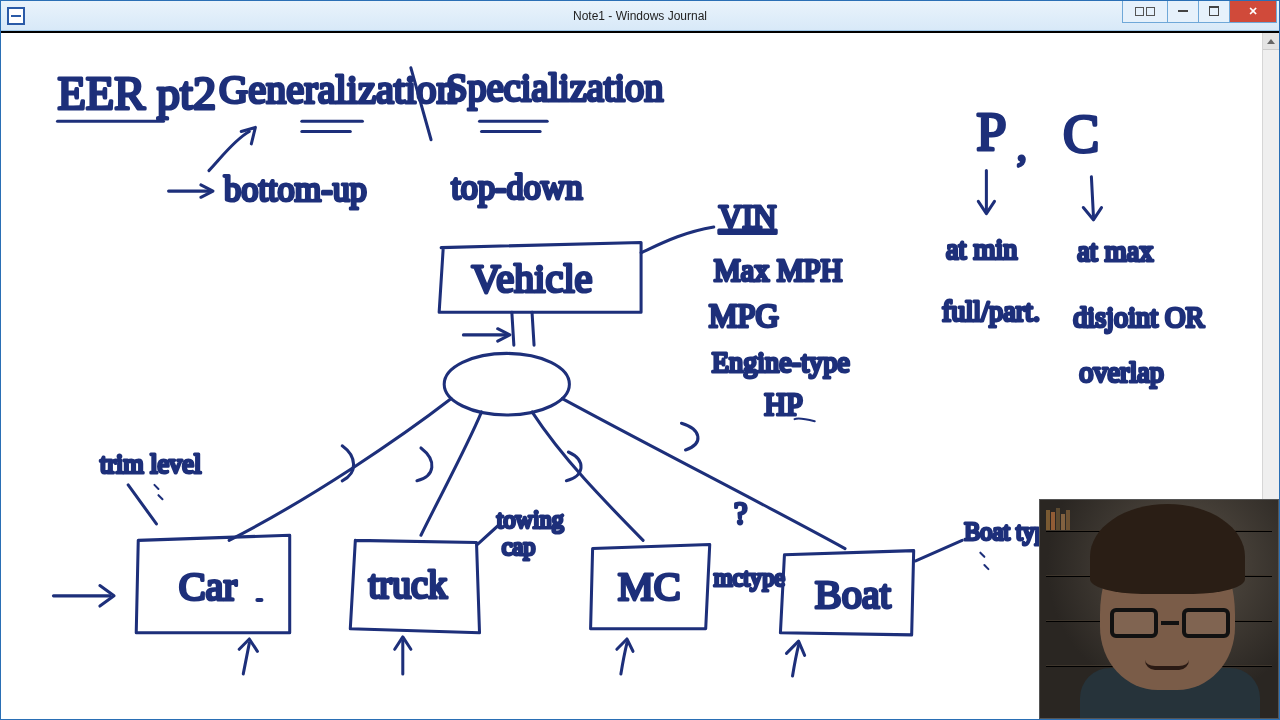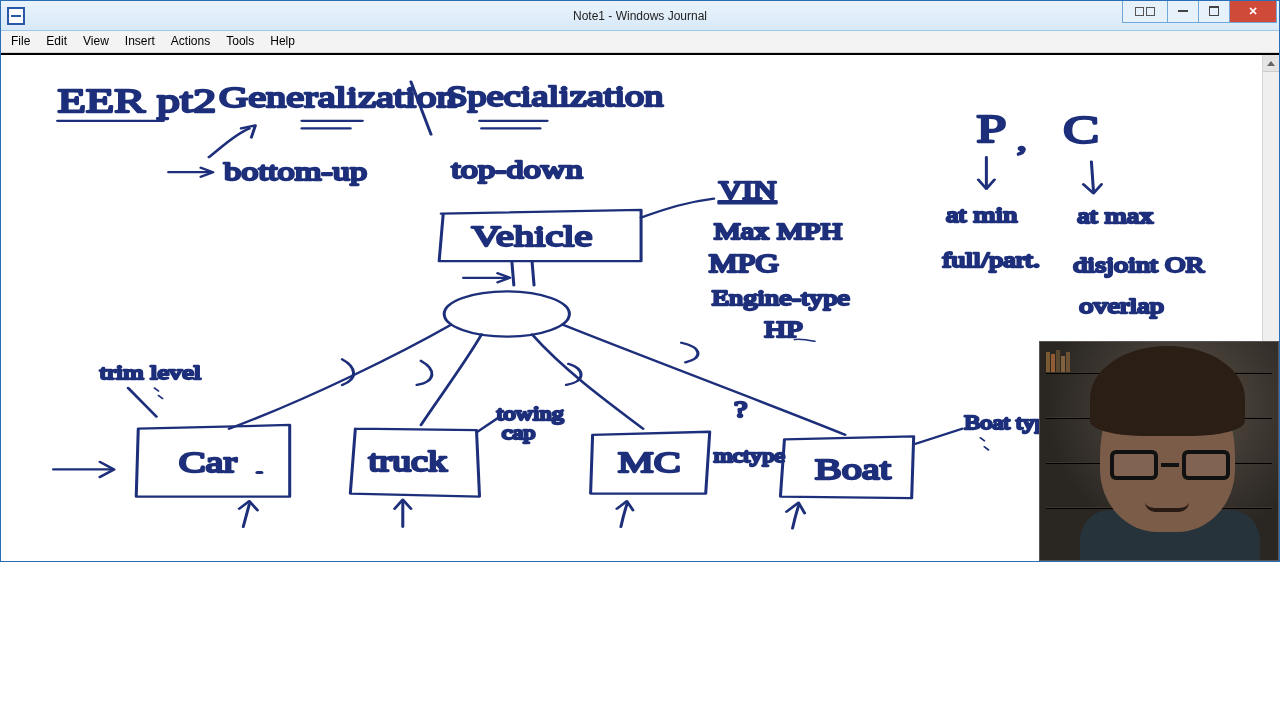--- a/index.html
+++ b/index.html
@@ -1,20 +1,20 @@
 <!DOCTYPE html>
 <html><head>
 <meta charset="utf-8">
 <style>
 * { box-sizing: border-box; margin: 0; padding: 0; }
 html, body { width: 1280px; height: 720px; overflow: hidden; font-family: "Segoe UI", Tahoma, sans-serif; }
 
 
 .window {
-  width: 1280px; height: 562px;
+  width: 1280px; height: 720px;
   display: flex; flex-direction: column;
   background: #0c4a6e;
   border: 1px solid #2a6fb5;
 }
 .titlebar {
   height: 30px;
   background: linear-gradient(#e9f3fb, #d8e9f8);
   border-bottom: 1px solid #9ec8ea;
   display: flex; align-items: center;
   position: relative;
@@ -164,29 +164,20 @@
         </div>
       <div class="btn max">
           <span class="sq"></span>
         </div>
       <div class="btn close">
           <span class="x">✕</span>
         </div>
     </div>
   </div>
 
-  <div class="menubar">
-    <div class="item">File</div>
-    <div class="item">Edit</div>
-    <div class="item">View</div>
-    <div class="item">Insert</div>
-    <div class="item">Actions</div>
-    <div class="item">Tools</div>
-    <div class="item">Help</div>
-  </div>
 
   <div class="client">
 
     <div class="ink-canvas">
       <svg viewBox="0 0 1240 660" preserveAspectRatio="none">
 
         <g fill="none" stroke="#1d2f7a" stroke-width="3" stroke-linecap="round" stroke-linejoin="round">
 
           <text x="50" y="70" font-size="46">EER pt2</text>
           <path d="M50 82 L155 82"></path>

